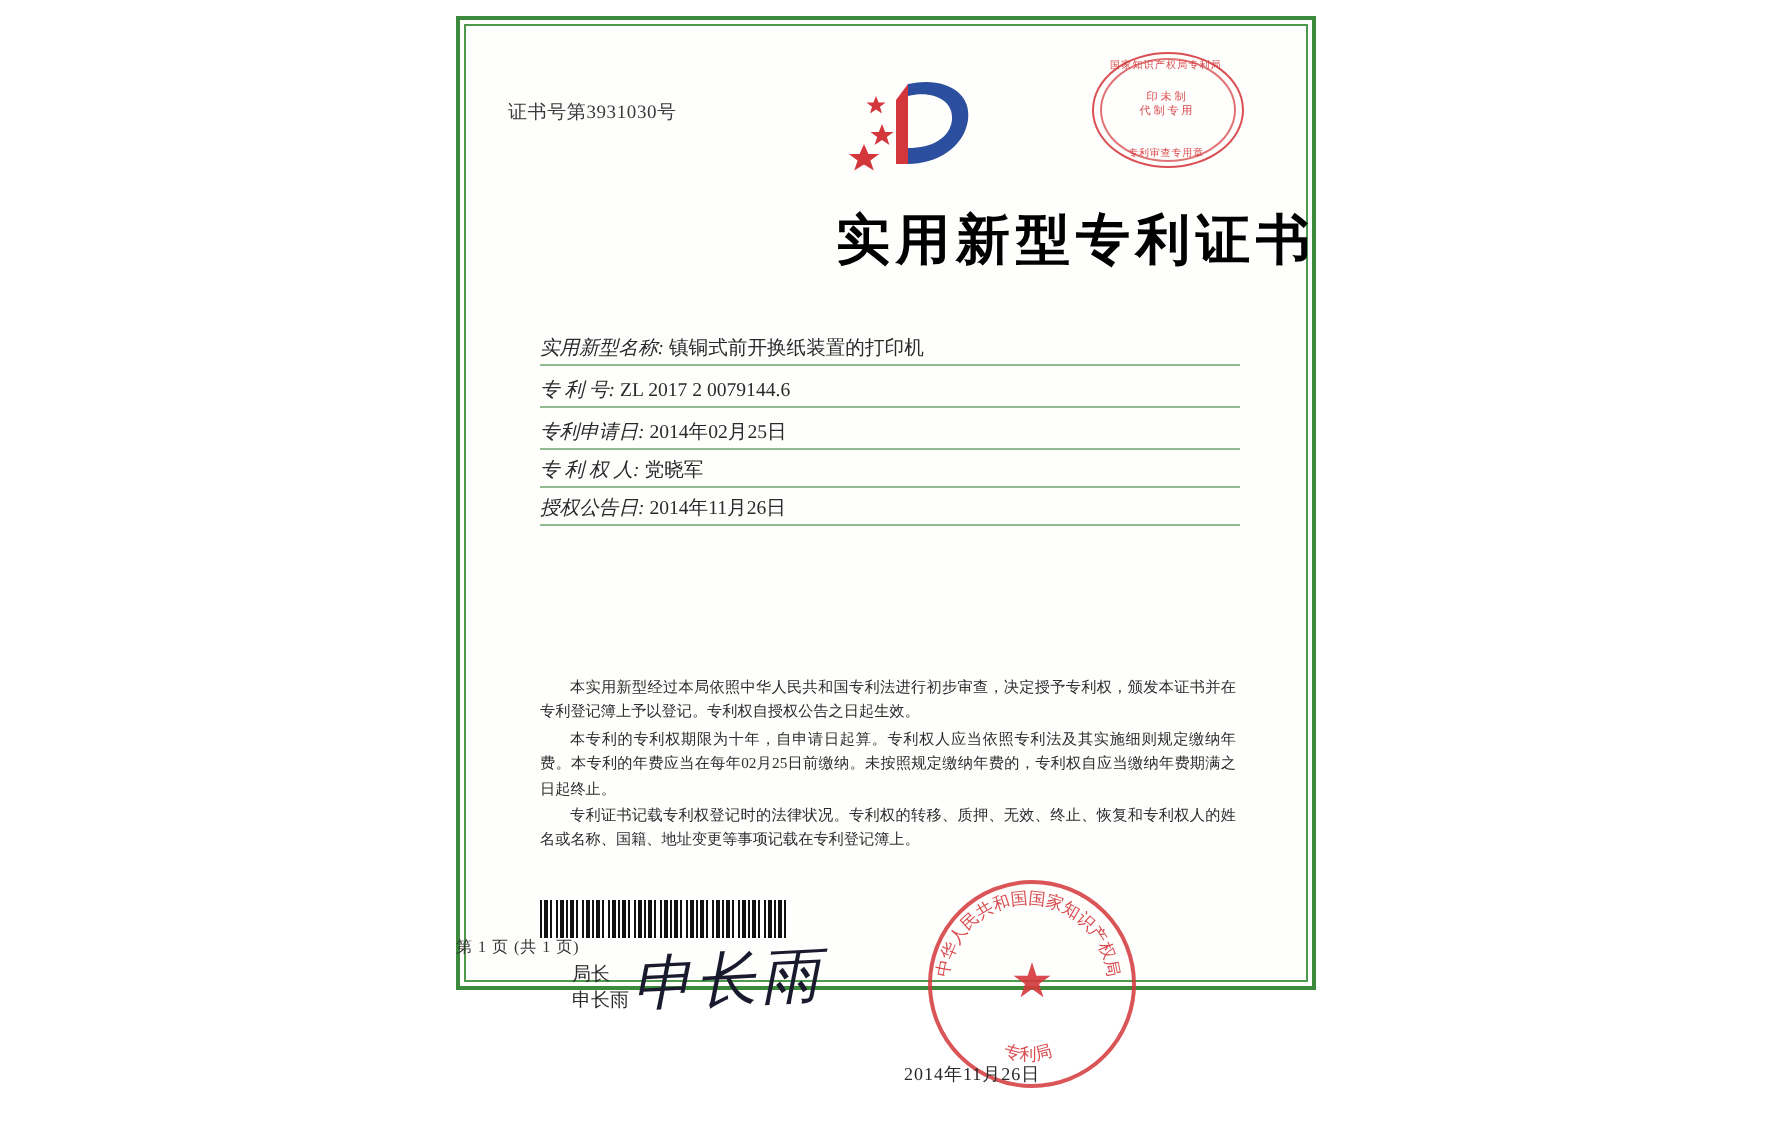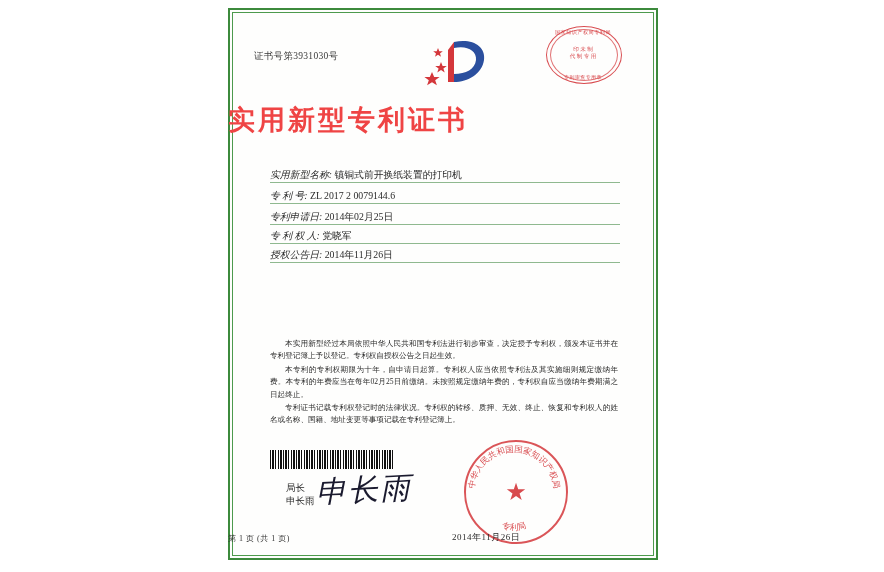--- a/index.html
+++ b/index.html
@@ -18,21 +18,21 @@
     width: 884px;
     height: 572px;
     background: #ffffff;
   }
   
   .sheet {
     position: absolute;
     left: 228px;
     top: 8px;
     width: 430px;
-    height: 552px;
+    height: 487px;
     background: #fefefd;
   }
   .border-outer {
     position: absolute;
     left: 0;
     top: 0;
     right: 0;
     bottom: 0;
     border: 2px solid #3c8a3c;
   }
@@ -117,25 +117,25 @@
     color: #d4373b;
     letter-spacing: 0.4px;
     opacity: 0.9;
   }
   
   .title {
     position: absolute;
     left: 0;
     top: 94px;
     width: 430px;
-    text-align: left;
+    text-align: right;
     font-size: 27px;
     font-weight: bold;
     letter-spacing: 3px;
-    color: #ef4444;
+    color: #000000;
     font-family: "Liberation Serif", serif;
   }
   
   .fields {
     position: absolute;
     left: 42px;
     top: 158px;
     width: 350px;
   }
   .field-row {

